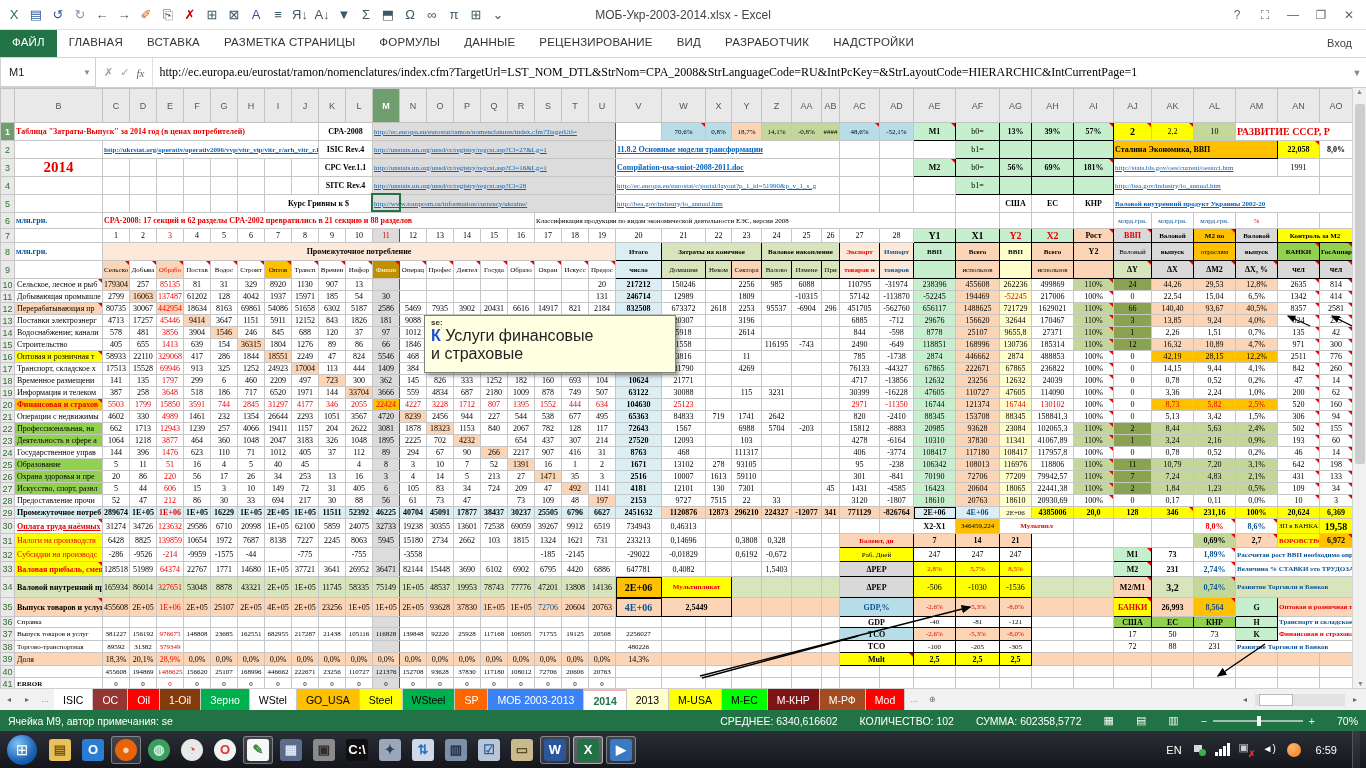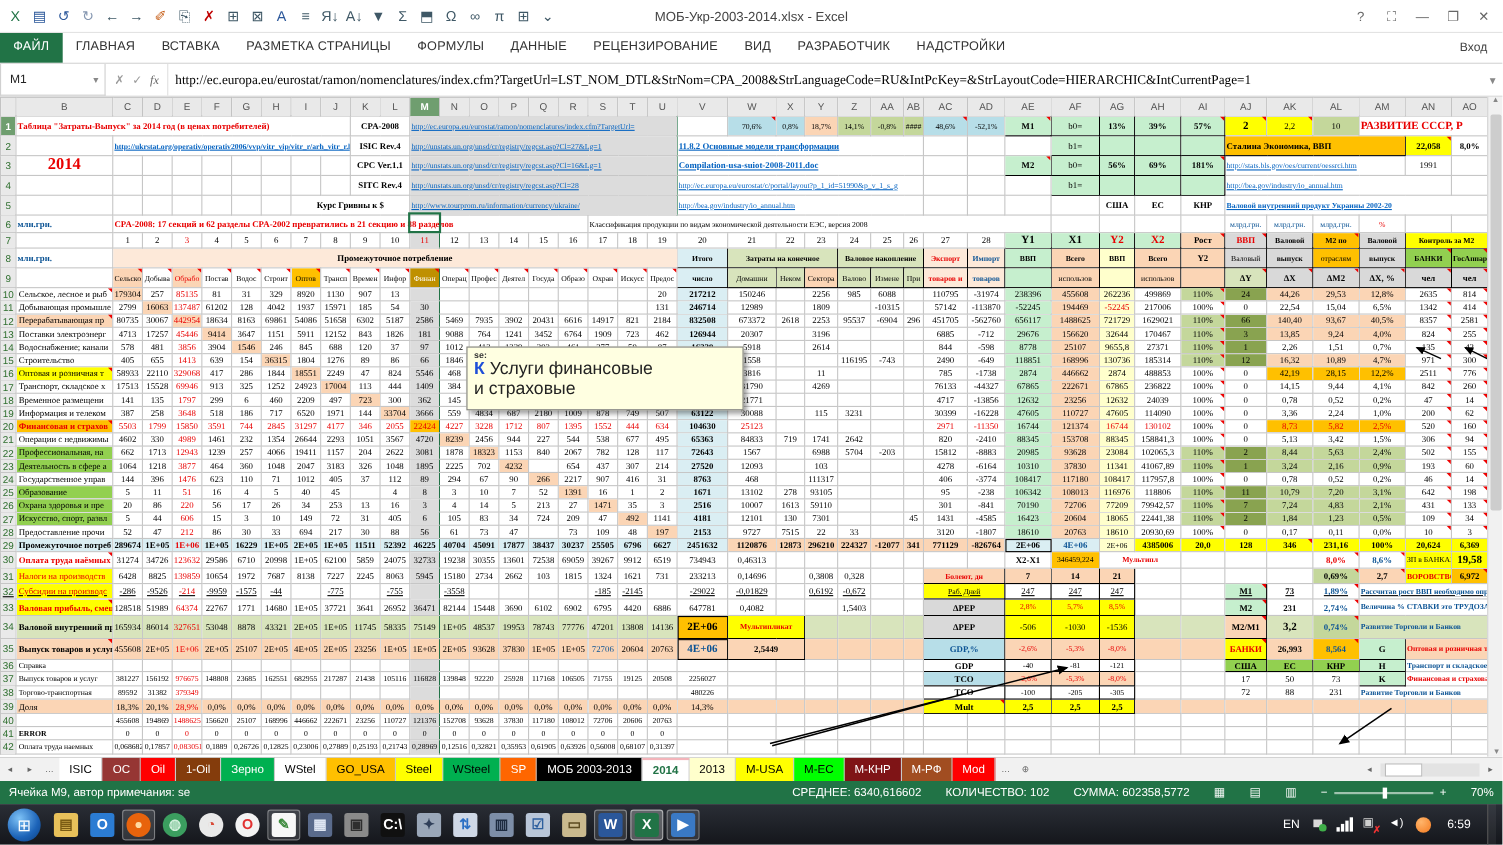--- a/index.html
+++ b/index.html
@@ -27,21 +27,21 @@
   
   #gridwrap{position:relative;height:600px;overflow:hidden;background:#fff}
   table{border-collapse:collapse;table-layout:fixed;width:1352px}
   th,td{border:1px solid #c6c6c6;font-size:8px;overflow:hidden;white-space:nowrap;text-align:center;position:relative;padding:0 1px;font-family:"Liberation Serif",serif;color:#000}
   thead th{background:#e9e9e9;font-family:"Liberation Sans",sans-serif;font-weight:normal;color:#555;font-size:9px;border:1px solid #c3c3c3}
   th.rowhdr{background:#e9e9e9;font-family:"Liberation Sans",sans-serif;font-weight:normal;color:#2f6f2f;font-size:9px}
   th.selhdr{background:#6f9e6f;color:#fff;font-weight:bold}
   .b{font-weight:bold}.r{color:#e80000}.rB{color:#e80000;font-weight:bold}
   .bl{color:#0b5394}.blB{color:#0b5394;font-weight:bold}
   .lk{color:#0563c1;text-decoration:underline}.lkB{color:#0563c1;text-decoration:underline;font-weight:bold}
-  .u{}
+  .u{text-decoration:underline}
   .pe{background:#fbd5b5}.pe2{background:#fde9d9}.or{background:#ffc000}.ye{background:#ffff00}.ye2{background:#ffffcc}
   .gr{background:#92d050}.gr2{background:#c4d79b}.gr3{background:#d8e4bc}.mg{background:#c6efce}
   .cy{background:#daeef3}.cy2{background:#b7dee8}.gy{background:#d9d9d9}.ol{background:#89a350}.ol2{background:#bf9000;color:#fff}
   .msel{background:#dcdcdc}
   .mcol{border-left:1.5px solid #217346;border-right:1.5px solid #217346}
   .lft{text-align:left}.rgt{text-align:center}
   .sm{font-size:7px}.lg{font-size:10px}.lg2{font-size:15px}
   .sf{font-family:"Liberation Serif",serif}
   .lb{text-align:left;padding-left:2px}
   .bb{border:1px solid #000}
@@ -239,21 +239,21 @@
           <th style="height: 17px;">AE</th>
           <th style="height: 17px;">AF</th>
           <th style="height: 17px;">AG</th>
           <th style="height: 17px;">AH</th>
           <th style="height: 17px;">AI</th>
           <th style="height: 17px;">AJ</th>
           <th style="height: 17px;">AK</th>
           <th style="height: 17px;">AL</th>
           <th style="height: 17px;">AM</th>
           <th style="height: 17px;">AN</th>
-          <th style="height: 17px;">AO</th>
+          <th style="height: 34px;">AO</th>
         </tr>
       </thead>
       <tbody>
         <tr style="height: 18px;">
           <th class="rowhdr selhdr">1</th>
           <td colspan="9" class="sf rB lft">Таблица "Затраты-Выпуск" за 2014 год (в ценах потребителей)</td>
           <td colspan="2" class="sf b">CPA-2008</td>
           <td colspan="9" class="lk sm lft mcol msel">http://ec.europa.eu/eurostat/ramon/nomenclatures/index.cfm?TargetUrl=</td>
           <td class=""></td>
           <td class="cy2 sm cm">70,6%</td>
@@ -1421,21 +1421,21 @@
           <td class="pe b bb">21</td>
           <td class=""></td>
           <td class=""></td>
           <td class=""></td>
           <td class=""></td>
           <td class="gr2 b cm">0,69%</td>
           <td class="pe b cm">2,7</td>
           <td class="ye rB sm lft">ВОРОВСТВО БАНКОВ, дн</td>
           <td class="or b cm">6,972</td>
         </tr>
-        <tr style="height: 14px; text-decoration: underline;">
+        <tr style="height: 14px;">
           <th class="rowhdr">32</th>
           <td class="lb ye r">Субсидии на производс</td>
           <td class="">-286</td>
           <td class="">-9526</td>
           <td class="r">-214</td>
           <td class="">-9959</td>
           <td class="">-1575</td>
           <td class="">-44</td>
           <td class=""></td>
           <td class="">-775</td>
@@ -1909,21 +1909,21 @@
     <div class="stab" style="background: rgb(255, 255, 255); color: rgb(0, 0, 0);">ISIC</div>
     <div class="stab" style="background: rgb(150, 54, 52); color: rgb(255, 255, 255);">OC</div>
     <div class="stab" style="background: rgb(255, 0, 0); color: rgb(255, 255, 255);">Oil</div>
     <div class="stab" style="background: rgb(132, 60, 12); color: rgb(255, 255, 255);">1-Oil</div>
     <div class="stab" style="background: rgb(0, 176, 80); color: rgb(255, 255, 255);">Зерно</div>
     <div class="stab" style="background: rgb(255, 255, 255); color: rgb(0, 0, 0);">WStel</div>
     <div class="stab" style="background: rgb(255, 192, 0); color: rgb(0, 0, 0);">GO_USA</div>
     <div class="stab" style="background: rgb(255, 255, 0); color: rgb(0, 0, 0);">Steel</div>
     <div class="stab" style="background: rgb(0, 176, 80); color: rgb(0, 0, 0);">WSteel</div>
     <div class="stab" style="background: rgb(255, 102, 0); color: rgb(255, 255, 255);">SP</div>
-    <div class="stab" style="background: #000000; color: rgb(255, 255, 255);">МОБ 2003-2013</div>
+    <div class="stab" style="background: #3b82f6; color: rgb(255, 255, 255);">МОБ 2003-2013</div>
     <div class="stab active">2014</div>
     <div class="stab" style="background: rgb(255, 255, 204); color: rgb(0, 0, 0);">2013</div>
     <div class="stab" style="background: rgb(255, 255, 0); color: rgb(0, 0, 0);">M-USA</div>
     <div class="stab" style="background: rgb(0, 255, 0); color: rgb(0, 0, 0);">M-EC</div>
     <div class="stab" style="background: rgb(127, 20, 22); color: rgb(255, 255, 255);">M-КНР</div>
     <div class="stab" style="background: rgb(161, 77, 33); color: rgb(255, 255, 255);">М-РФ</div>
     <div class="stab" style="background: rgb(255, 0, 0); color: rgb(255, 255, 255);">Mod</div>
     <span class="tnav">…</span>
     <span class="tnav">⊕</span>
     <div id="hscroll">

